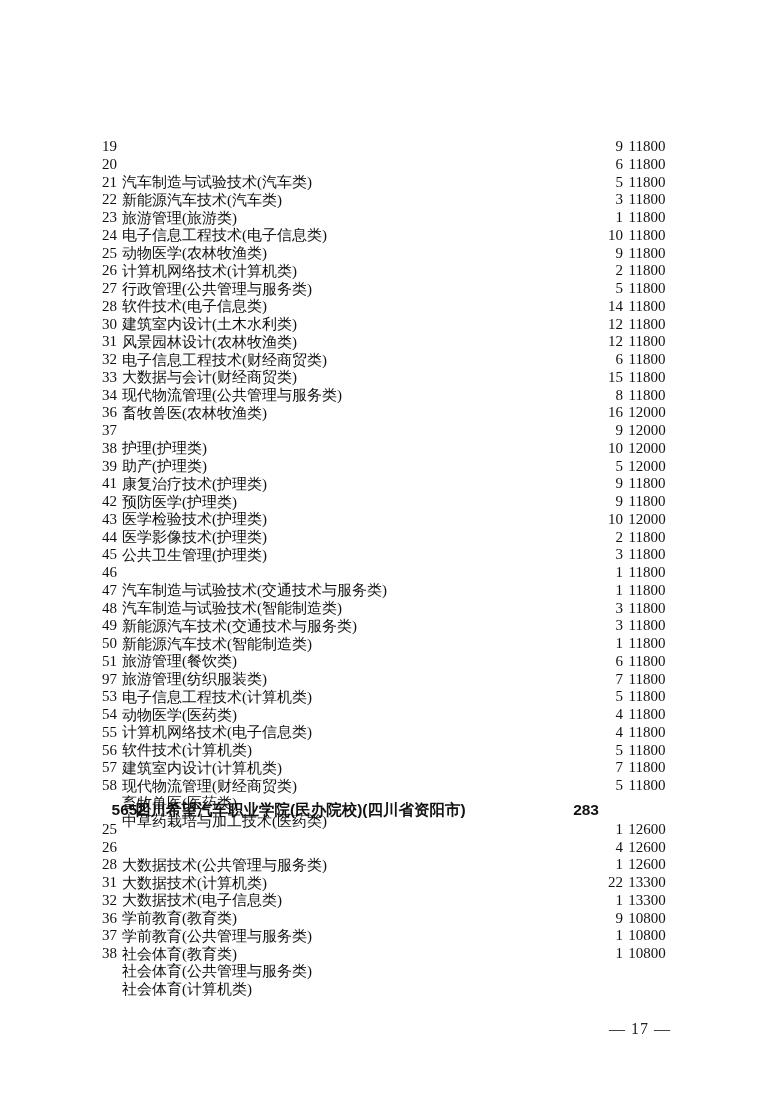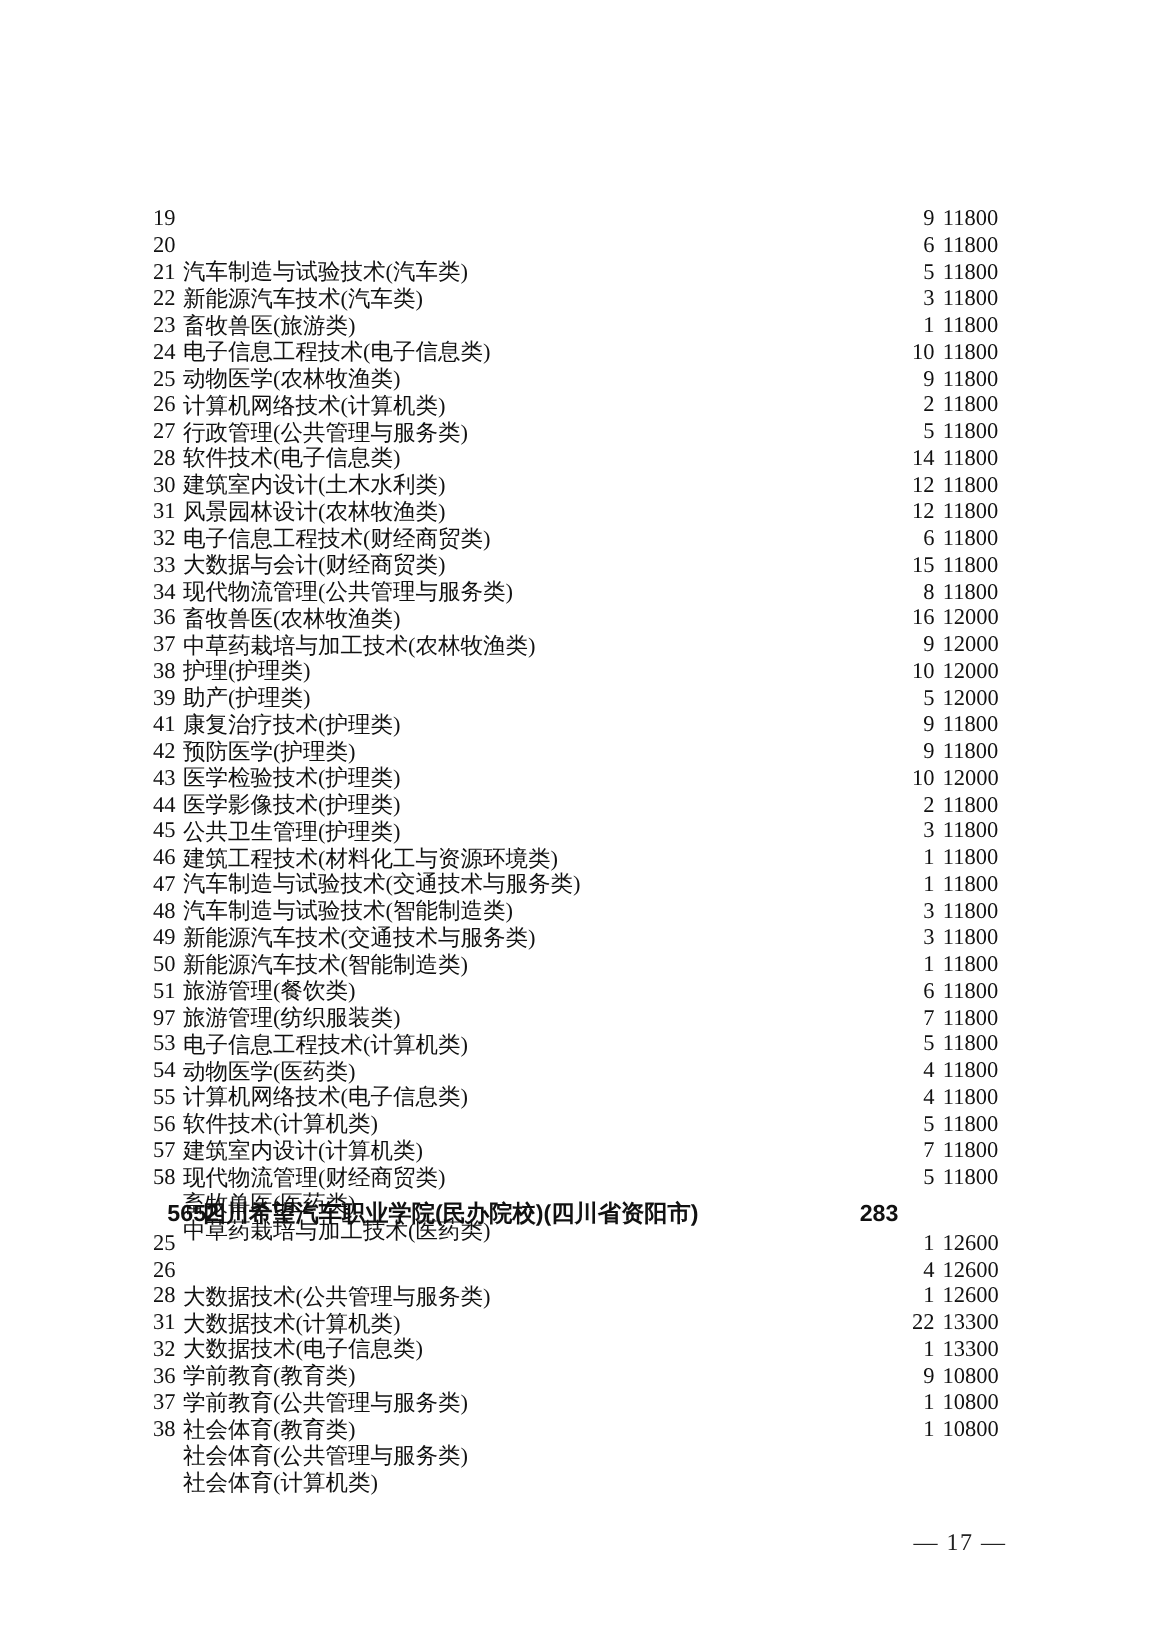--- a/index.html
+++ b/index.html
@@ -106,21 +106,21 @@
 
   <div class="row">
     <span class="num">20</span>
     <span class="name">新能源汽车技术(汽车类)</span>
     <span class="count">6</span>
     <span class="fee">11800</span>
   </div>
 
   <div class="row">
     <span class="num">21</span>
-    <span class="name">畜牧兽医(旅游类)</span>
+    <span class="name">旅游管理(旅游类)</span>
     <span class="count">5</span>
     <span class="fee">11800</span>
   </div>
 
   <div class="row">
     <span class="num">22</span>
     <span class="name">电子信息工程技术(电子信息类)</span>
     <span class="count">3</span>
     <span class="fee">11800</span>
   </div>
@@ -190,21 +190,20 @@
 
   <div class="row">
     <span class="num">33</span>
     <span class="name">畜牧兽医(农林牧渔类)</span>
     <span class="count">15</span>
     <span class="fee">11800</span>
   </div>
 
   <div class="row">
     <span class="num">34</span>
-    <span class="name">中草药栽培与加工技术(农林牧渔类)</span>
     <span class="count">8</span>
     <span class="fee">11800</span>
   </div>
 
   <div class="row">
     <span class="num">36</span>
     <span class="name">护理(护理类)</span>
     <span class="count">16</span>
     <span class="fee">12000</span>
   </div>
@@ -246,21 +245,20 @@
 
   <div class="row">
     <span class="num">43</span>
     <span class="name">公共卫生管理(护理类)</span>
     <span class="count">10</span>
     <span class="fee">12000</span>
   </div>
 
   <div class="row">
     <span class="num">44</span>
-    <span class="name">建筑工程技术(材料化工与资源环境类)</span>
     <span class="count">2</span>
     <span class="fee">11800</span>
   </div>
 
   <div class="row">
     <span class="num">45</span>
     <span class="name">汽车制造与试验技术(交通技术与服务类)</span>
     <span class="count">3</span>
     <span class="fee">11800</span>
   </div>

